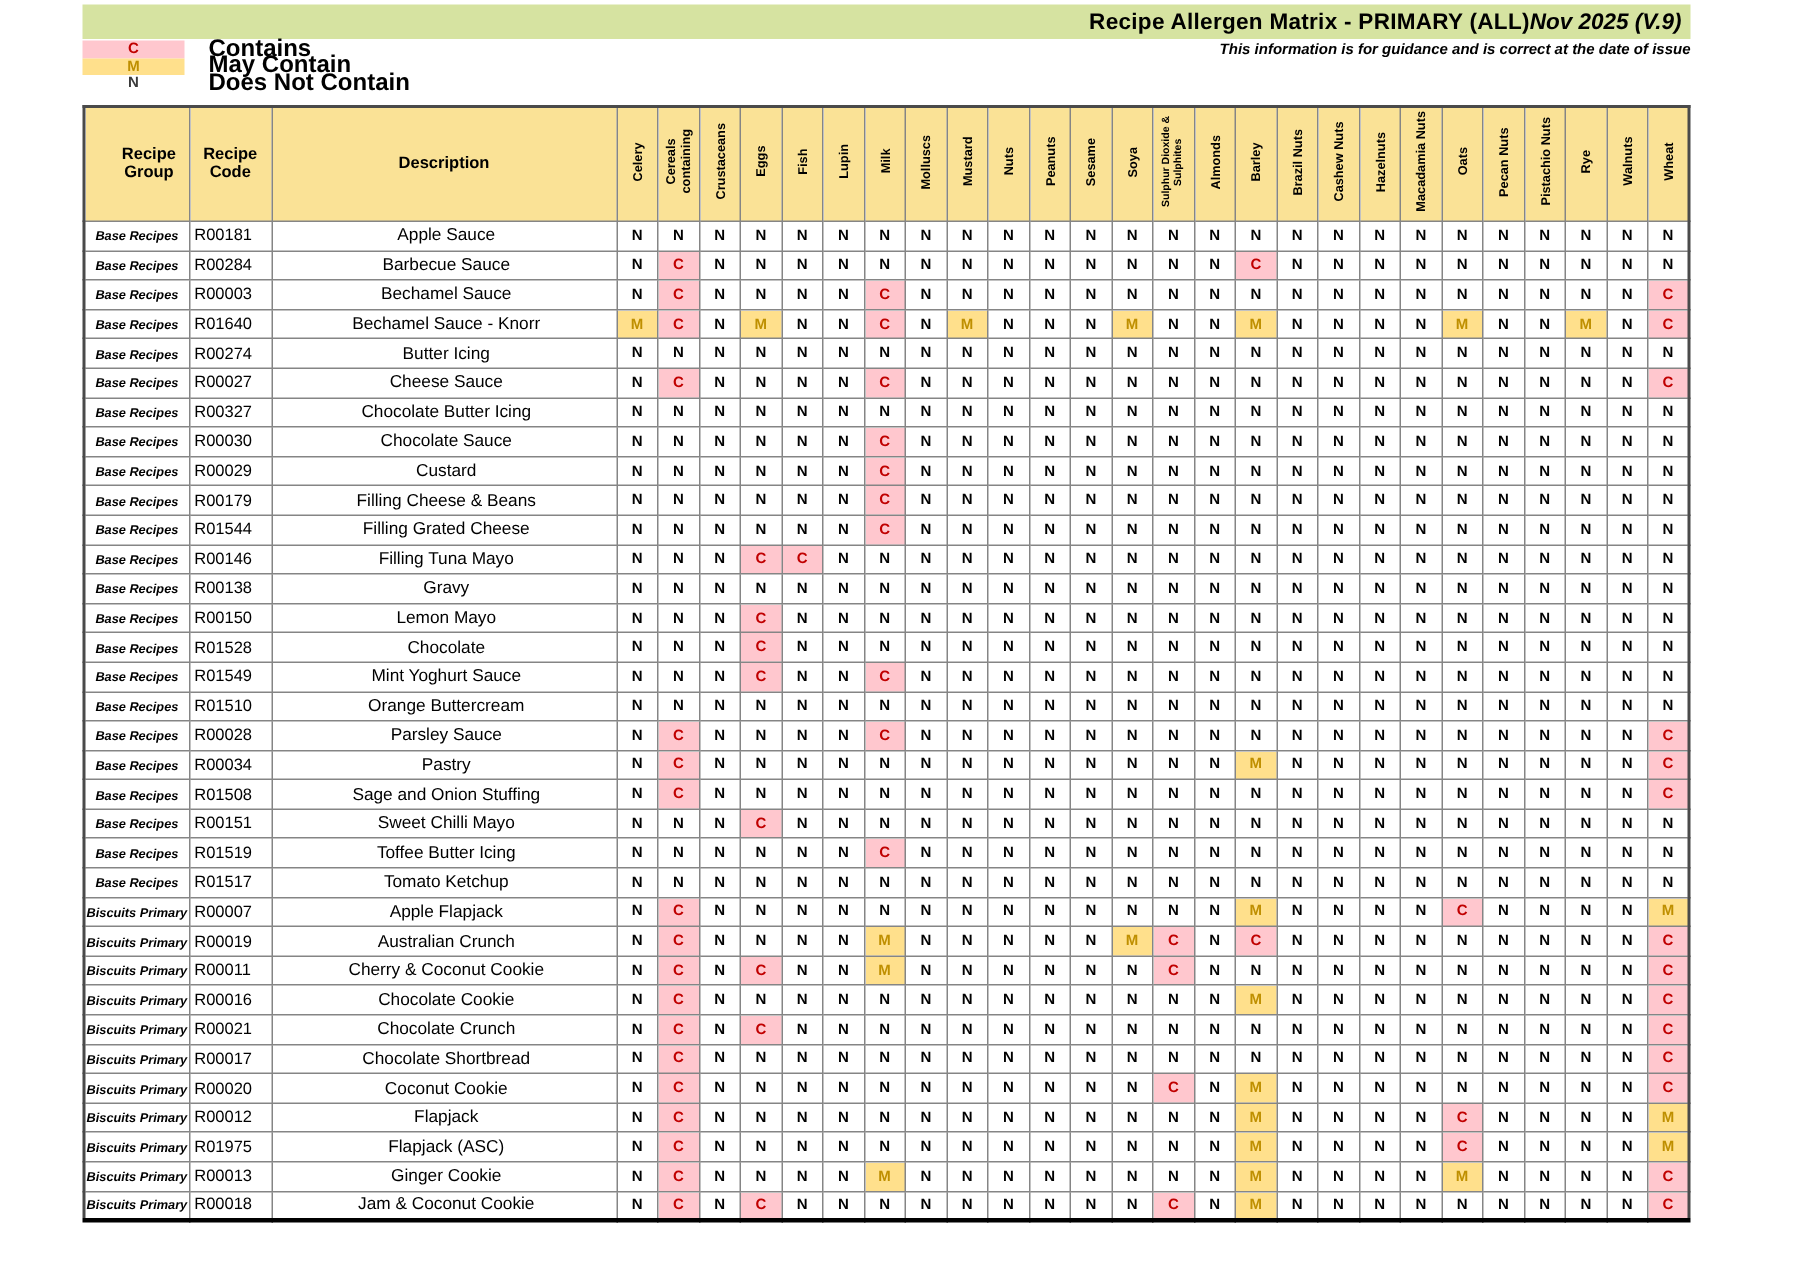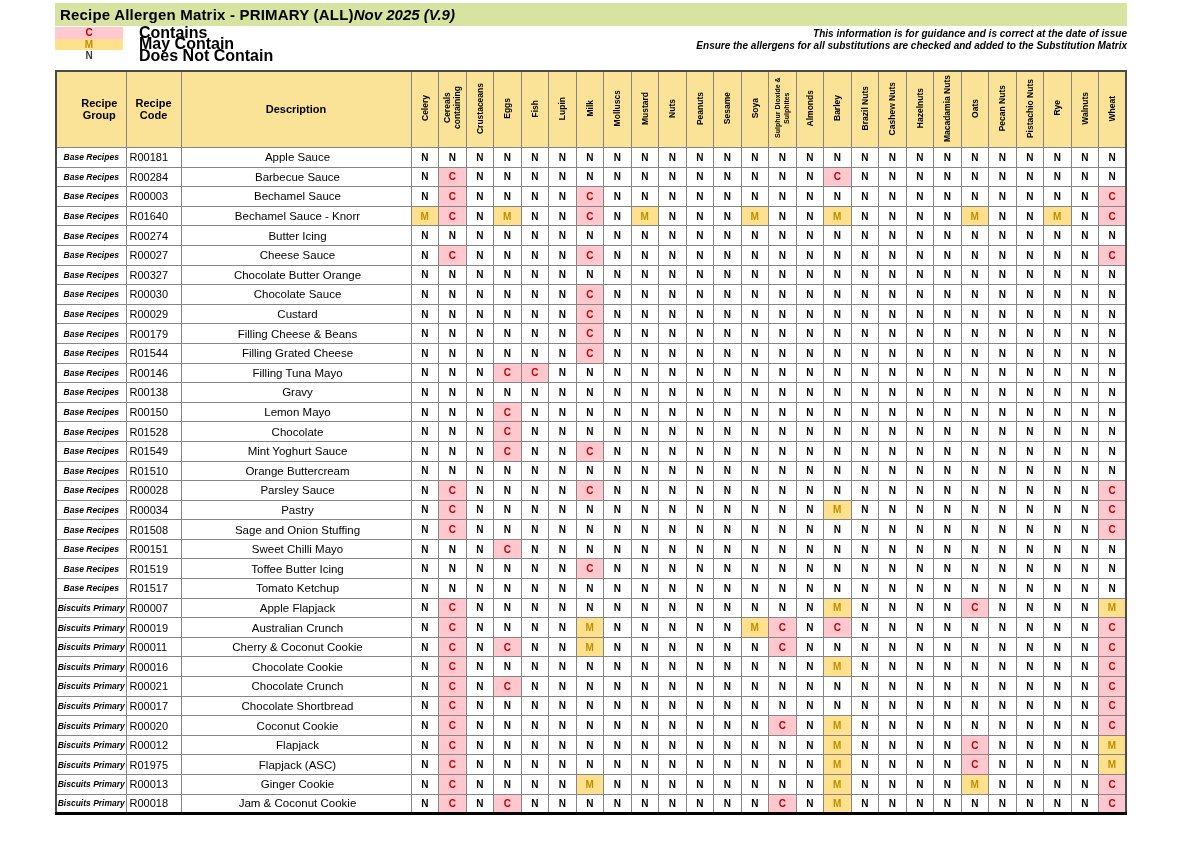--- a/index.html
+++ b/index.html
@@ -11,21 +11,21 @@
     color: #000;
     position: relative;
     overflow: hidden;
   }
   .page { position: absolute; left: 55px; top: 3px; width: 1072px; }
 
   
   .title-bar {
     background: var(--title_bar_bg, #D6E3A1);
     height: 23px;
-    display: flex; justify-content: flex-start; align-items: center;
+    display: flex; justify-content: flex-end; align-items: center;
     padding: 0 6px 0 5px;
   }
   .title-bar .title { font-weight: bold; font-size: 15px; letter-spacing: 0.2px; }
   .title-bar .version { font-weight: bold; font-style: italic; font-size: 15px; }
 
   
   .subheader { display: flex; justify-content: space-between; margin-top: 1px; }
   .legend-row { display: flex; align-items: center; height: 11.5px; }
   .legend-swatch {
     width: 68px; text-align: center;
@@ -101,21 +101,20 @@
         <span class="legend-swatch may">M</span>
         <span class="legend-label">May Contain</span>
       </div>
       <div class="legend-row">
         <span class="legend-swatch none">N</span>
         <span class="legend-label">Does Not Contain</span>
       </div>
     </div>
     <div class="guidance">
       <div>This information is for guidance and is correct at the date of issue</div>
-      <div>Ensure the allergens for all substitutions are checked and added to the Substitution Matrix</div>
     </div>
   </div>
 
   <table class="matrix">
     <thead>
       <tr>
         <th class="col-rg">Recipe Group</th>
         <th class="col-rc">Recipe Code</th>
         <th class="col-desc">Description</th>
 
@@ -330,21 +329,21 @@
           <td class="val val-n">N</td>
           <td class="val val-n">N</td>
           <td class="val val-n">N</td>
           <td class="val val-n">N</td>
           <td class="val val-n">N</td>
           <td class="val val-c">C</td>
         </tr>
         <tr>
       <td class="group">Base Recipes</td>
       <td class="code">R00327</td>
-      <td class="desc">Chocolate Butter Orange</td>
+      <td class="desc">Chocolate Butter Icing</td>
     <td class="val val-n">N</td>
           <td class="val val-n">N</td>
           <td class="val val-n">N</td>
           <td class="val val-n">N</td>
           <td class="val val-n">N</td>
           <td class="val val-n">N</td>
           <td class="val val-n">N</td>
           <td class="val val-n">N</td>
           <td class="val val-n">N</td>
           <td class="val val-n">N</td>

